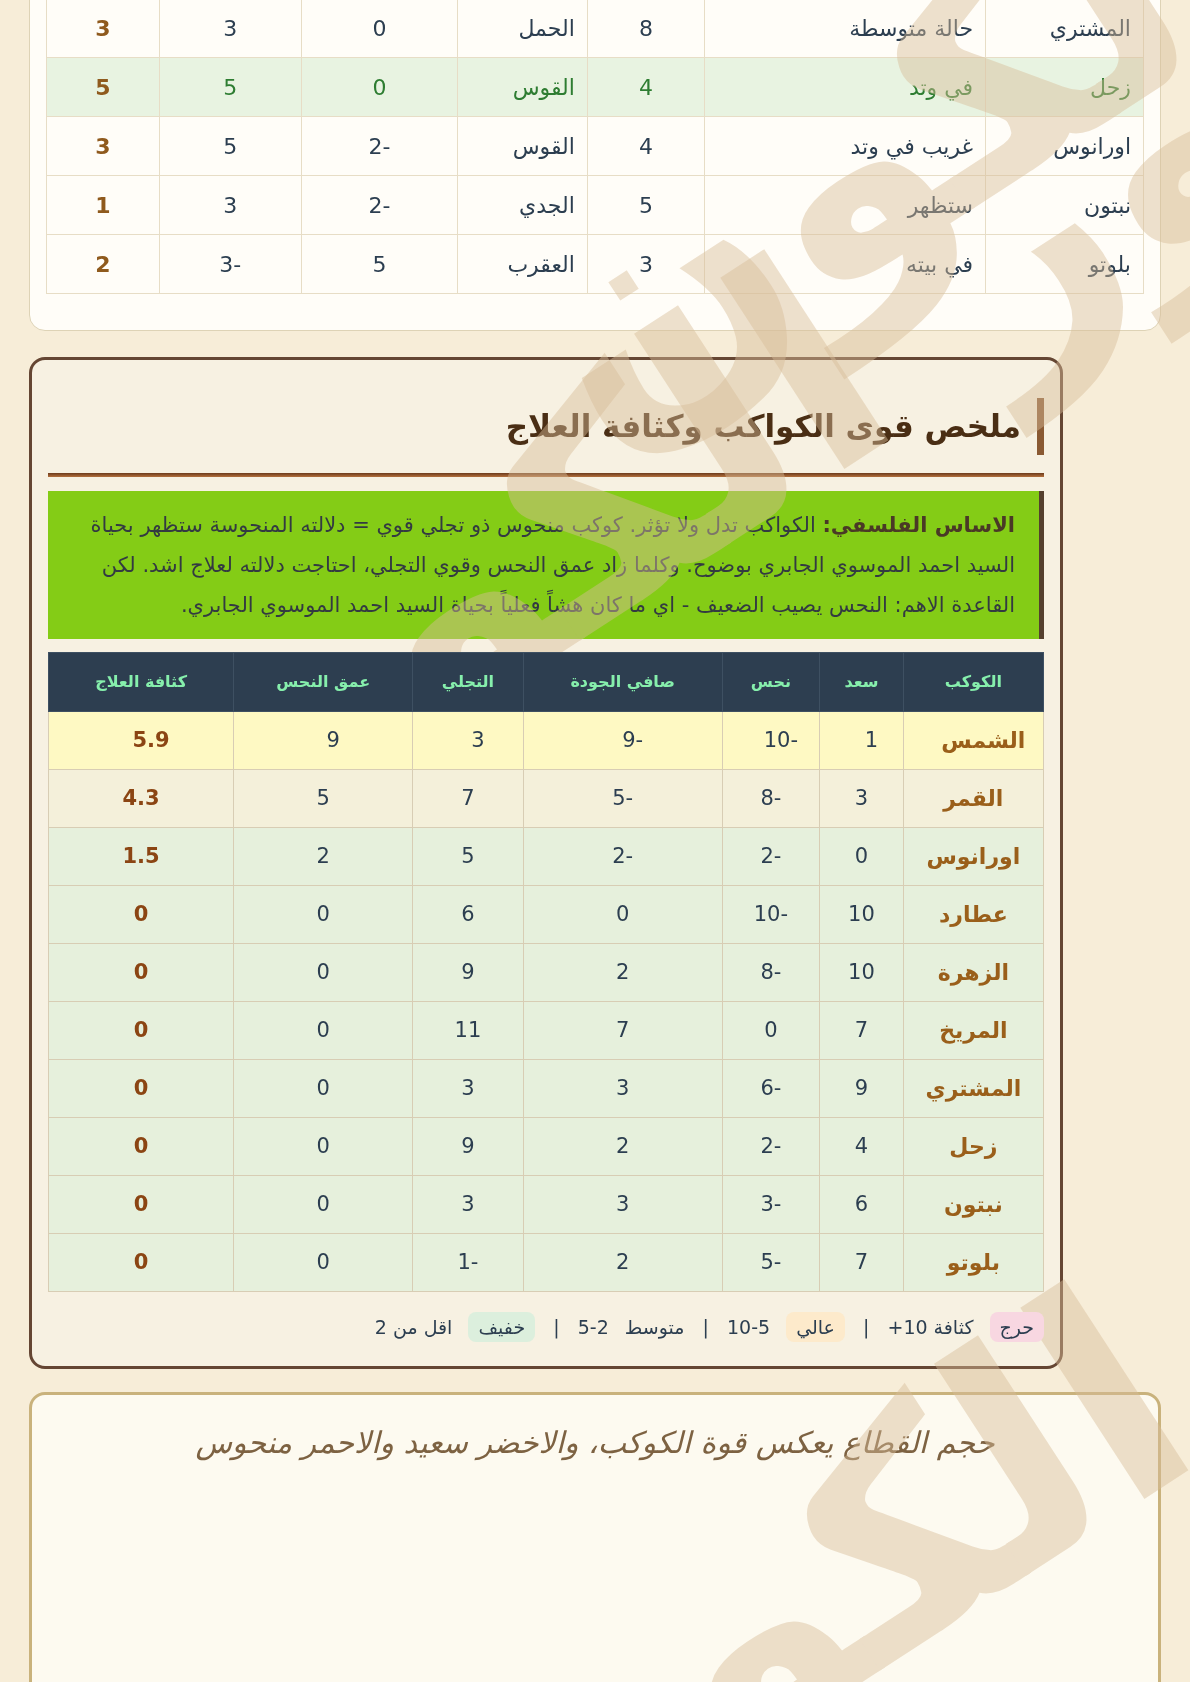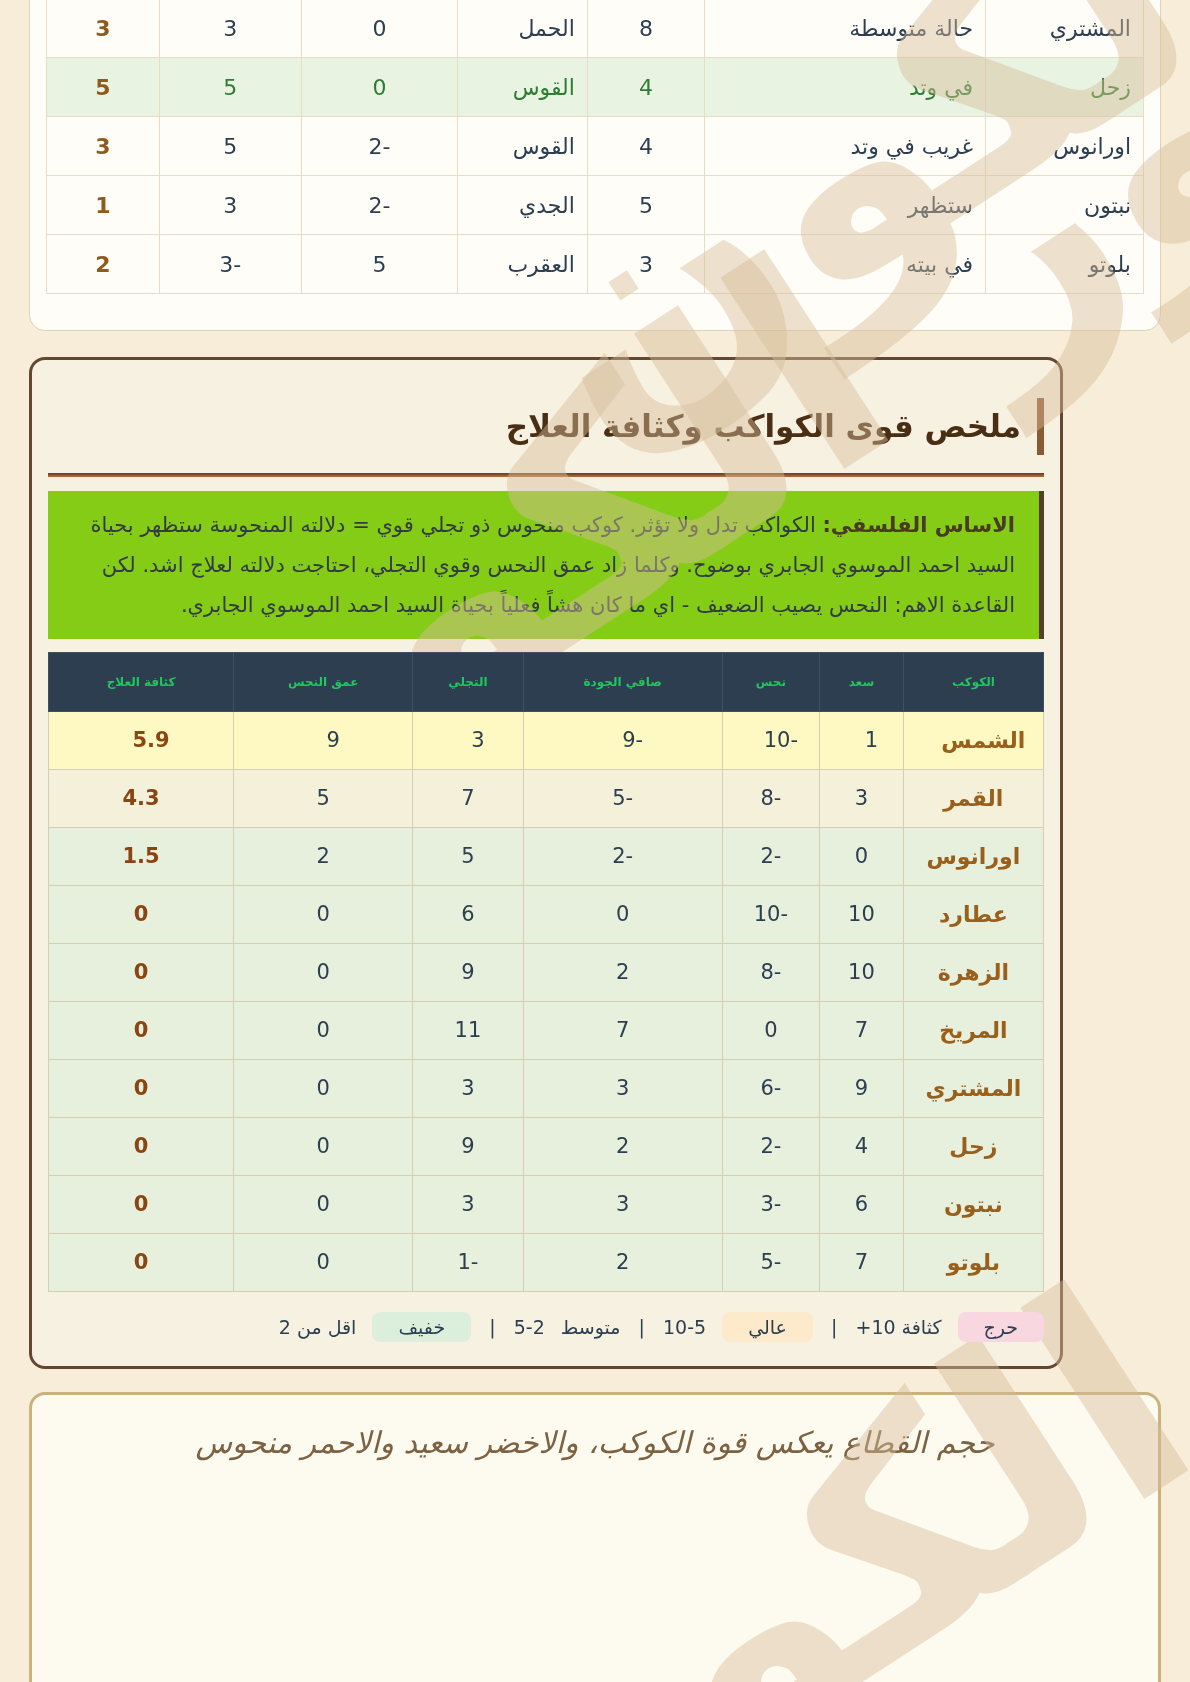--- a/index.html
+++ b/index.html
@@ -52,40 +52,40 @@
   .title-rule{height:4px;margin-top:18px;background:linear-gradient(#6b3a1c,#b5713d);border:none;}
   .phil-box{
     margin-top:14px;background:#84cc16;border-left:none;
     border-right:5px solid #55402e;
     padding:14px 24px;box-sizing:border-box;
     font-size:21px;line-height:40px;color:#333a42;text-align:right;
   }
   .phil-box strong{color:#4a3926;}
   .t2{position:relative;z-index:35;margin-top:13px;font-size:21px;color:#2c3e50;}
   .t2 th{
-    background:#2d3e50;color:#22c55e;font-size:12px;font-weight:bold;
+    background:#2d3e50;color:#86efac;font-size:16px;font-weight:bold;
     height:58px;border:1px solid #3e5062;padding:0 10px;text-align:center;
   }
   .t2 td{
     border:1px solid #d8cdb4;height:57px;padding:0 8px;
     text-align:center;vertical-align:middle;
   }
   .t2 .p-name{color:#9a5f1a;font-weight:bold;font-size:22px;}
   .t2 .c-density{color:#8b4513;font-weight:bold;}
   .t2 tr.r-sun td{background:#fef9c3;padding-left:28px;}
   .t2 tr.r-moon td{background:#f4f0da;}
   .t2 tr.r-green td{background:#e6f0dc;}
   .col-t2-planet{width:14.1%}.col-t2-saad{width:8.4%}.col-t2-nahs{width:9.8%}
   .col-t2-net{width:20%}.col-t2-tajalli{width:11.1%}.col-t2-depth{width:18%}.col-t2-density{width:18.6%}
 
   .legend{
     position:relative;z-index:35;margin-top:16px;text-align:right;
     font-size:19px;color:#2c3e50;line-height:38px;
   }
-  .legend .badge{padding:4px 26px;border-radius:8px;text-align:right;}
+  .legend .badge{padding:4px 10px;border-radius:8px;text-align:right;}
   .legend .b-pink{background:#f8d7e1;}
   .legend .b-peach{background:#fdeacb;}
   .legend .b-green{background:#dcefdd;}
   .legend .rng{margin-right:10px;}
   .legend .sep{margin:0 12px;color:#2c3e50;}
 
   
   .card3{
     position:absolute;top:1392px;left:29px;width:1132px;height:360px;
     box-sizing:border-box;background:#fdfaf0;border:3px solid #c9b27c;

